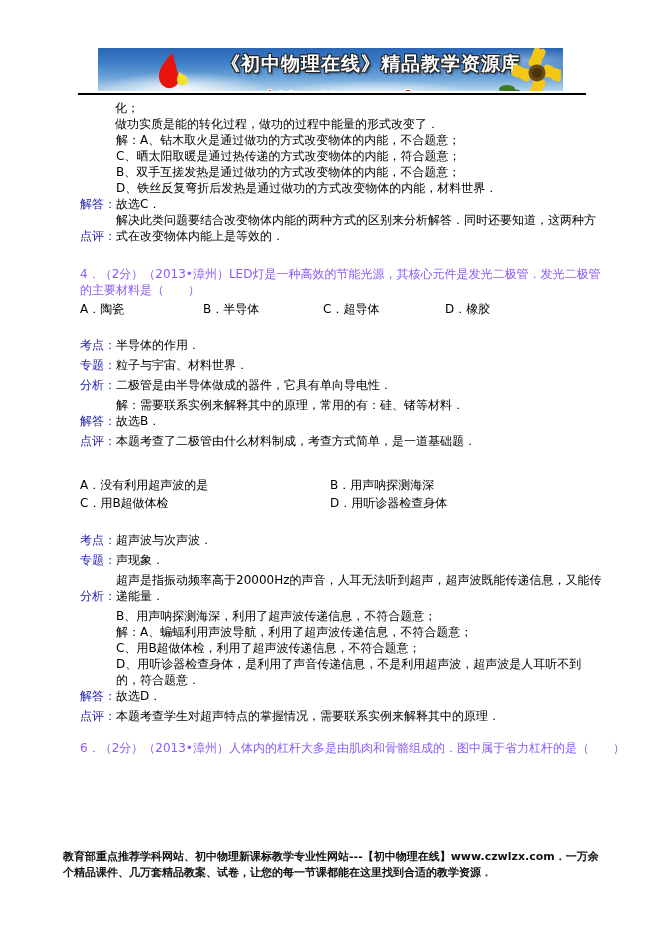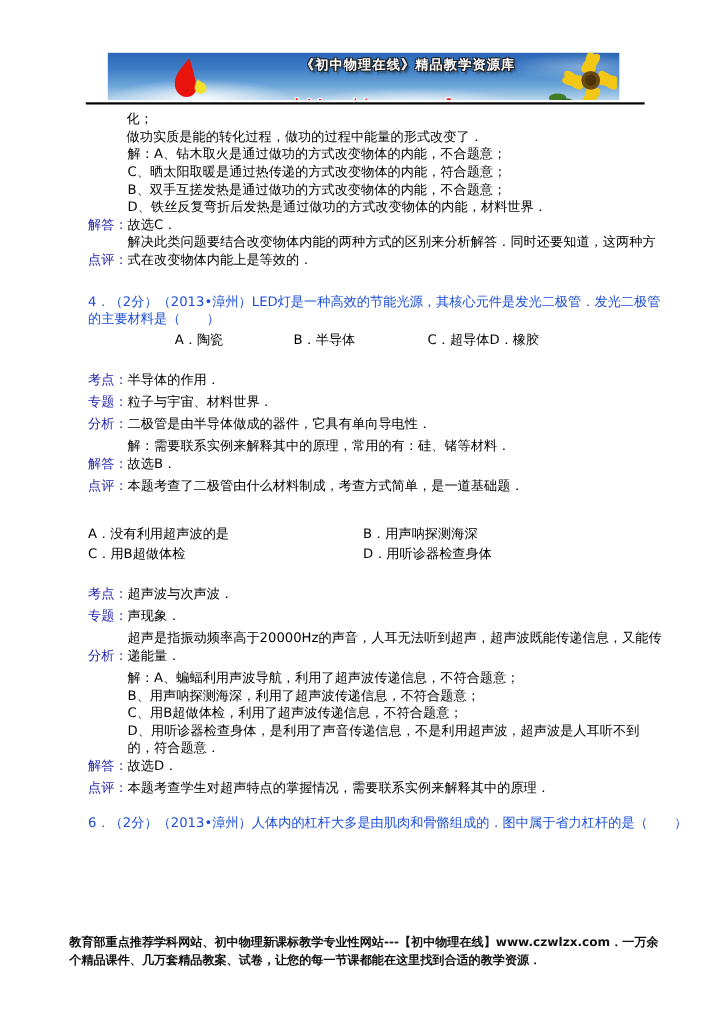--- a/index.html
+++ b/index.html
@@ -8,39 +8,39 @@
 
   
   .banner{position:absolute;left:98px;top:48px;width:465px;height:43px;overflow:hidden;
     background:
       radial-gradient(ellipse 120px 26px at 18% 98%, rgba(255,255,255,.9), rgba(255,255,255,0) 70%),
       radial-gradient(ellipse 150px 22px at 60% 108%, rgba(255,255,255,.75), rgba(255,255,255,0) 65%),
       radial-gradient(ellipse 90px 18px at 92% 30%, rgba(255,255,255,.35), rgba(255,255,255,0) 70%),
       linear-gradient(180deg,#2a66b5 0%,#3f7fc7 35%,#6ea6da 70%,#b8d5ec 100%);}
   .banner-logo{position:absolute;left:52px;top:4px;width:46px;height:38px;}
   .banner-title{position:absolute;left:108px;top:3px;width:330px;text-align:center;
-    font-size:12px;font-weight:bold;color:#ffffff;letter-spacing:1px;white-space:nowrap;
+    font-size:19px;font-weight:bold;color:#ffffff;letter-spacing:1px;white-space:nowrap;
     text-shadow:1px 1px 0 #222,-1px 1px 0 #222,1px -1px 0 #222,-1px -1px 0 #222,2px 2px 2px rgba(0,0,0,.5);}
   .banner-url{position:absolute;left:108px;top:40px;width:330px;text-align:center;
     font-family:"DejaVu Sans Mono","Liberation Mono",monospace;
     font-size:13px;font-weight:bold;color:#e8130a;letter-spacing:2px;white-space:nowrap;
     text-shadow:1px 1px 0 #fff,-1px -1px 0 #fff,1px -1px 0 #fff,-1px 1px 0 #fff;}
   .banner-sunflower{position:absolute;right:2px;bottom:-6px;width:66px;height:52px;}
 
   .rule{position:absolute;left:78px;top:93px;width:508px;height:2px;background:#000;}
 
   
   .sec{position:absolute;left:80px;width:522px;font-size:12px;line-height:16px;}
   .indent{margin-left:35px;}
   .arow{display:flex;align-items:flex-end;margin-bottom:4px;}
   .alabel{flex:0 0 35px;color:#1f1fa8;white-space:nowrap;}
   .acontent{flex:1;min-width:0;}
-  .qtitle{color:#1d4ed8;}
+  .qtitle{color:#8b5cf6;}
   .nowrap{white-space:nowrap;}
-  .opt4{display:flex;text-align:right;}
+  .opt4{display:flex;}
   .opt4 > span:nth-child(1){flex:0 0 123px;}
   .opt4 > span:nth-child(2){flex:0 0 120px;}
   .opt4 > span:nth-child(3){flex:0 0 122px;}
   .opt2{display:flex;margin-bottom:2px;}
   .opt2 > span:nth-child(1){flex:0 0 250px;}
 
   
   .footer{position:absolute;left:63px;top:849px;width:537px;
     font-size:11px;line-height:16px;font-weight:bold;color:#111;}
 </style>
@@ -159,22 +159,22 @@
       <span class="alabel">专题：</span>
       <div class="acontent">声现象．</div>
     </div>
     <div class="arow">
       <span class="alabel">分析：</span>
       <div class="acontent">超声是指振动频率高于20000Hz的声音，人耳无法听到超声，超声波既能传递信息，又能传递能量．</div>
     </div>
     <div class="arow">
       <span class="alabel">解答：</span>
       <div class="acontent">
+        <div>B、用声呐探测海深，利用了超声波传递信息，不符合题意；</div>
         <div>解：A、蝙蝠利用声波导航，利用了超声波传递信息，不符合题意；</div>
-        <div>B、用声呐探测海深，利用了超声波传递信息，不符合题意；</div>
         <div>C、用B超做体检，利用了超声波传递信息，不符合题意；</div>
         <div>D、用听诊器检查身体，是利用了声音传递信息，不是利用超声波，超声波是人耳听不到的，符合题意．</div>
         <div>故选D．</div>
       </div>
     </div>
     <div class="arow">
       <span class="alabel">点评：</span>
       <div class="acontent">本题考查学生对超声特点的掌握情况，需要联系实例来解释其中的原理．</div>
     </div>
   </div>

